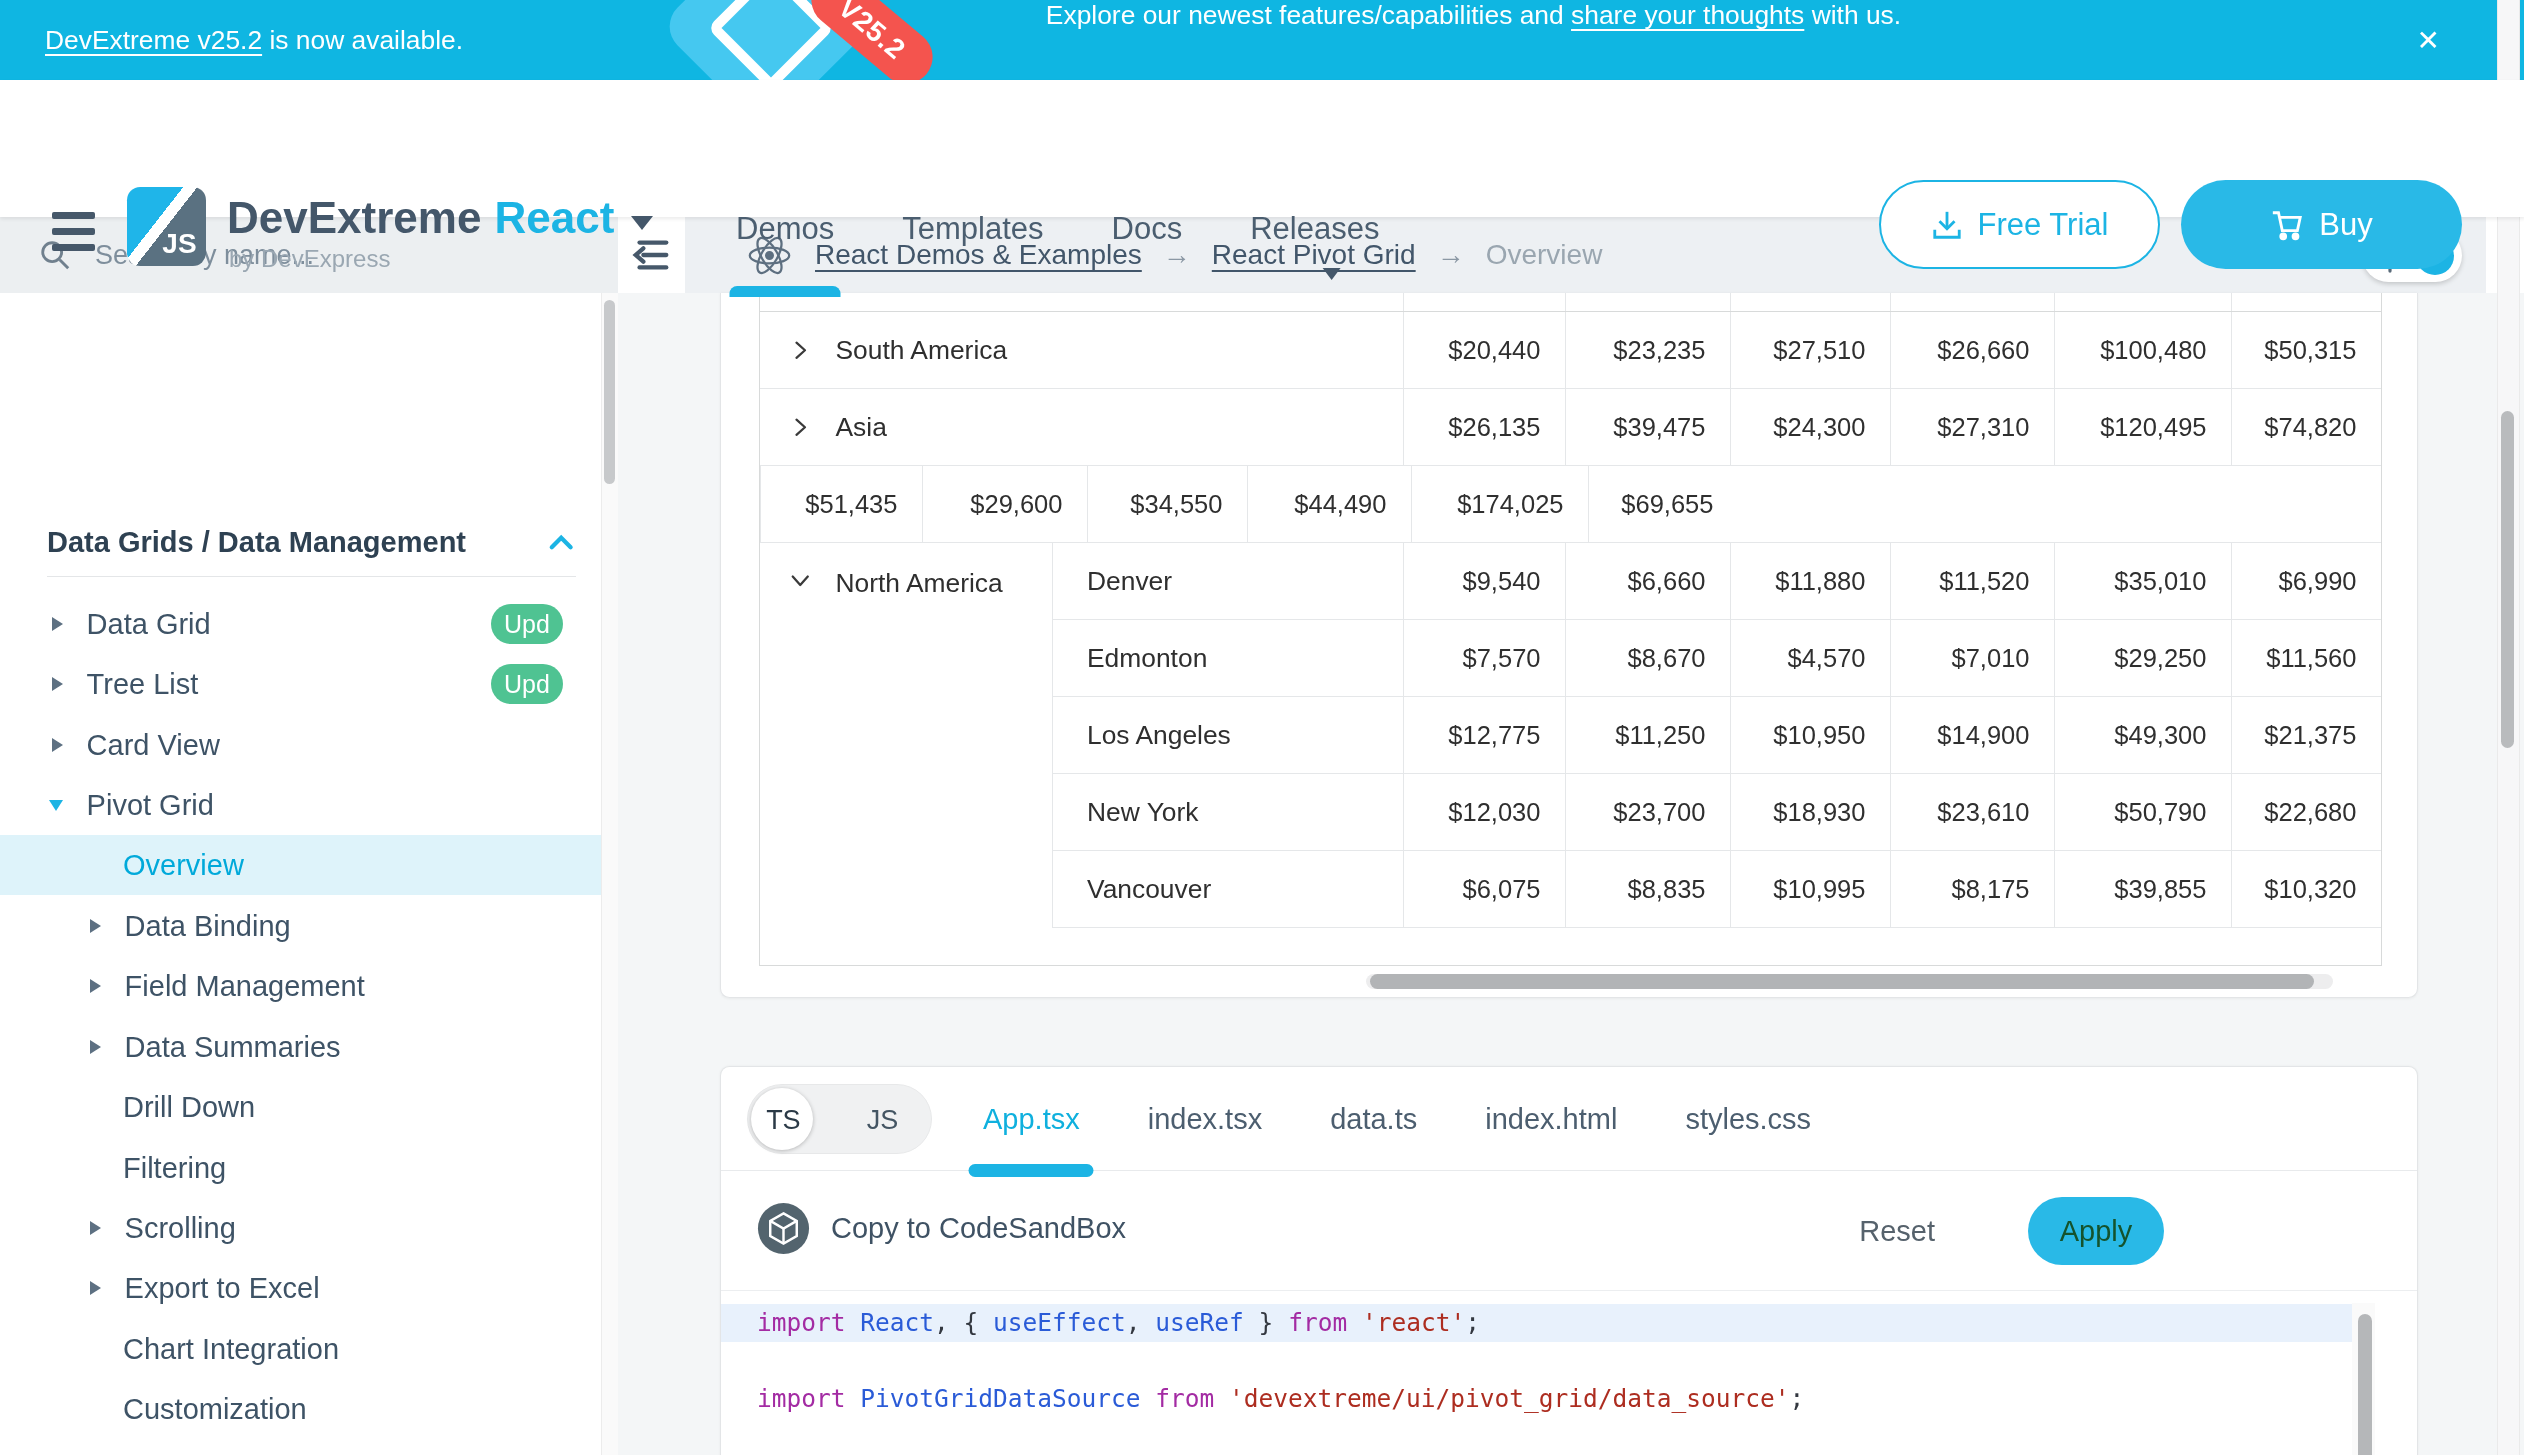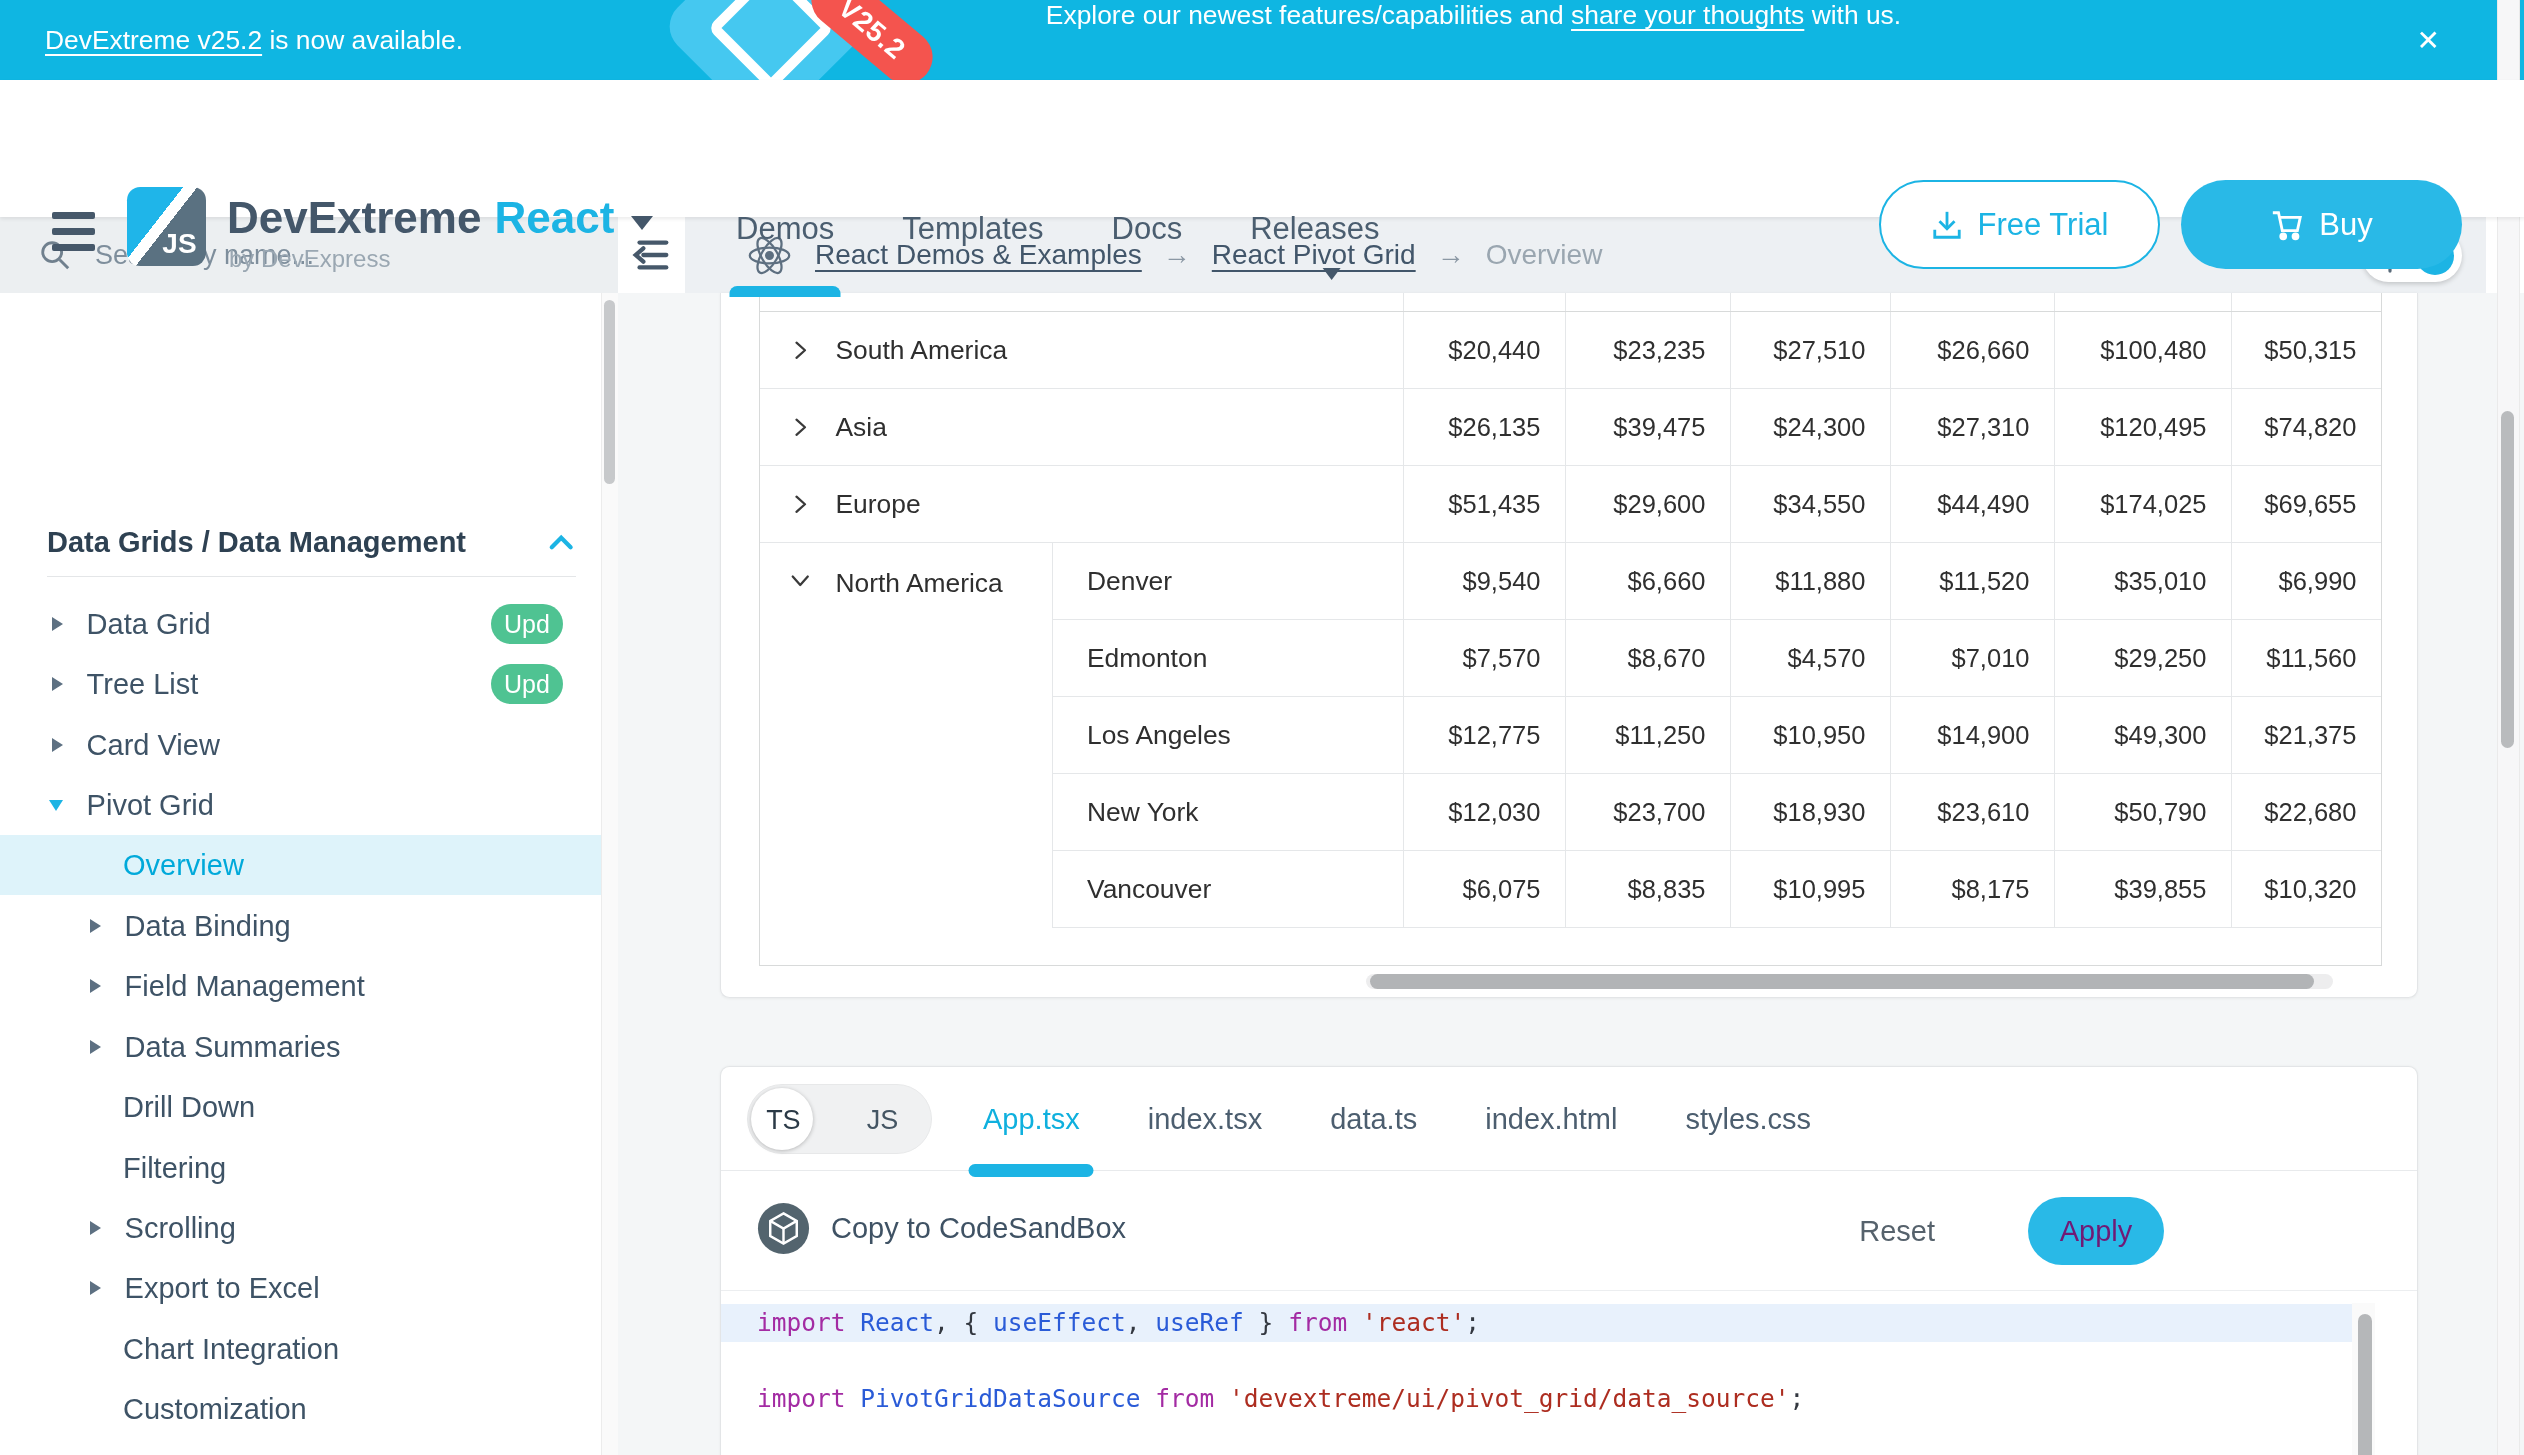--- a/index.html
+++ b/index.html
@@ -129,21 +129,21 @@
     font-size:27px;color:#445563;}
   .file-tabs{position:absolute;left:262px;top:0;height:104px;display:flex;align-items:center;gap:68px;}
   .ftab{font-size:29px;color:#4c5e6f;position:relative;height:104px;display:flex;align-items:center;cursor:pointer;}
   .ftab.active{color:#0fb0de;}
   .ftab.active .under{position:absolute;left:50%;transform:translateX(-50%);bottom:-5.7px;width:125px;height:13.2px;
     background:#1cb4e4;border-radius:7.6px;}
   .action-row{position:absolute;left:0;top:104px;width:100%;height:120px;border-bottom:0.9px solid #eceef0;box-sizing:border-box;}
   .csb{position:absolute;left:36px;top:31px;display:flex;align-items:center;gap:21px;font-size:29px;color:#3f5264;cursor:pointer;}
   .reset{position:absolute;right:482px;top:0;height:120px;display:flex;align-items:center;font-size:29px;color:#56626c;cursor:pointer;}
   .apply{position:absolute;right:253px;top:26.4px;width:136px;height:68px;background:#29b9e7;border-radius:34px;
-    display:flex;align-items:center;justify-content:center;color:#701a75;font-size:29px;cursor:pointer;}
+    display:flex;align-items:center;justify-content:center;color:#14532d;font-size:29px;cursor:pointer;}
   .code-area{position:absolute;left:0px;top:224px;width:1635px;height:186px;padding-top:13.2px;
     font-family:"DejaVu Sans Mono", monospace;font-size:24.5px;}
   .code-line{height:38px;line-height:38px;padding-left:36px;white-space:pre;}
   .code-line.hl{background:#e8f1fc;}
   .tk-k{color:#a32ba3;} .tk-i{color:#2a5bd7;} .tk-s{color:#ad2d20;} .tk-p{color:#333840;}
   .code-track{position:absolute;right:42px;top:236px;width:23px;height:174px;background:#fafafa;}
   .code-thumb{position:absolute;right:45px;top:247px;width:14px;height:170px;background:#b5b7b9;border-radius:7.6px;cursor:pointer;}
 
   
   .page-track{position:absolute;left:2497px;top:0;width:21px;height:1456px;background:#f7f7f8;
@@ -376,28 +376,20 @@
             <span>Asia</span>
           </div>
           <div class="pcell val" style="width: 162px;">$26,135</div>
           <div class="pcell val" style="width: 165px;">$39,475</div>
           <div class="pcell val" style="width: 160px;">$24,300</div>
           <div class="pcell val" style="width: 164px;">$27,310</div>
           <div class="pcell val" style="width: 177px;">$120,495</div>
           <div class="pcell val" style="width: 150px;">$74,820</div>
         </div>
         <div class="prow data">
-          <div class="pcell label-span">
-            <span class="chev">
-              <svg width="24.5" height="24.5" viewBox="0 0 26 26" fill="none" stroke="#3a3a3a" stroke-width="2.4" stroke-linecap="round" stroke-linejoin="round">
-                <polyline points="9,5 18,13 9,21"></polyline>
-              </svg>
-            </span>
-            <span>Europe</span>
-          </div>
           <div class="pcell val" style="width: 162px;">$51,435</div>
           <div class="pcell val" style="width: 165px;">$29,600</div>
           <div class="pcell val" style="width: 160px;">$34,550</div>
           <div class="pcell val" style="width: 164px;">$44,490</div>
           <div class="pcell val" style="width: 177px;">$174,025</div>
           <div class="pcell val" style="width: 150px;">$69,655</div>
         </div>
         <div class="grp">
           <div class="region">
             <span class="chev">

